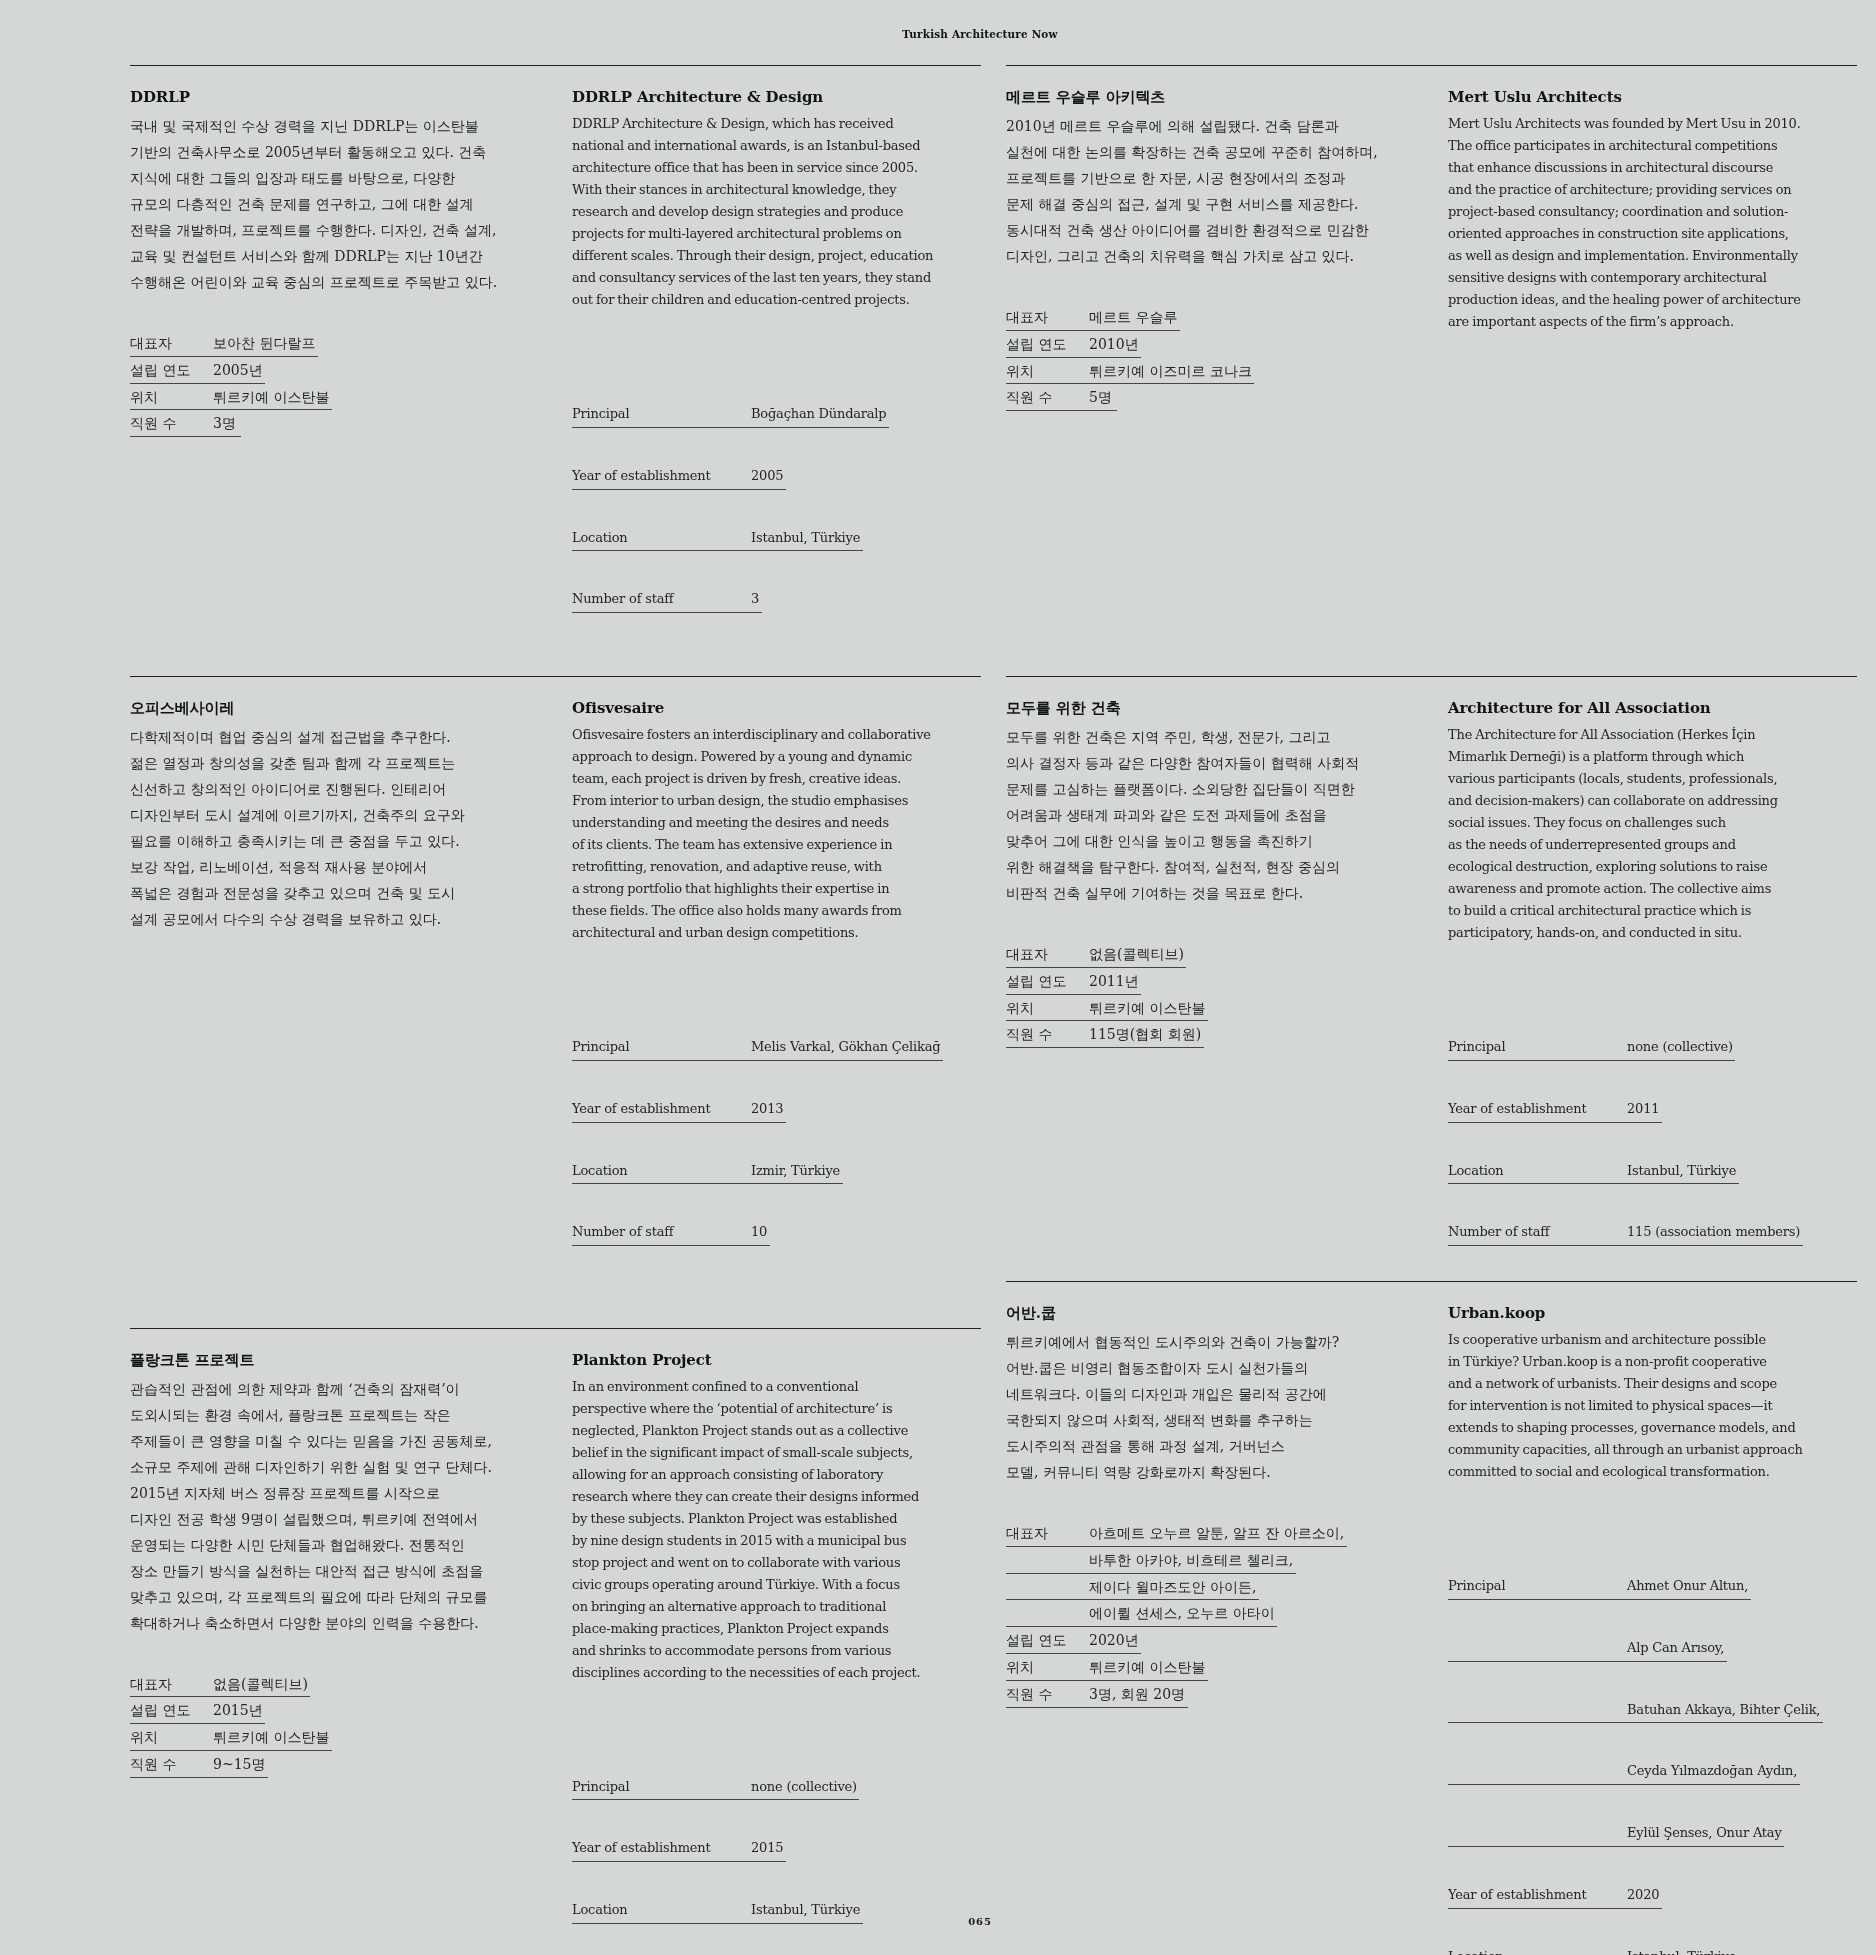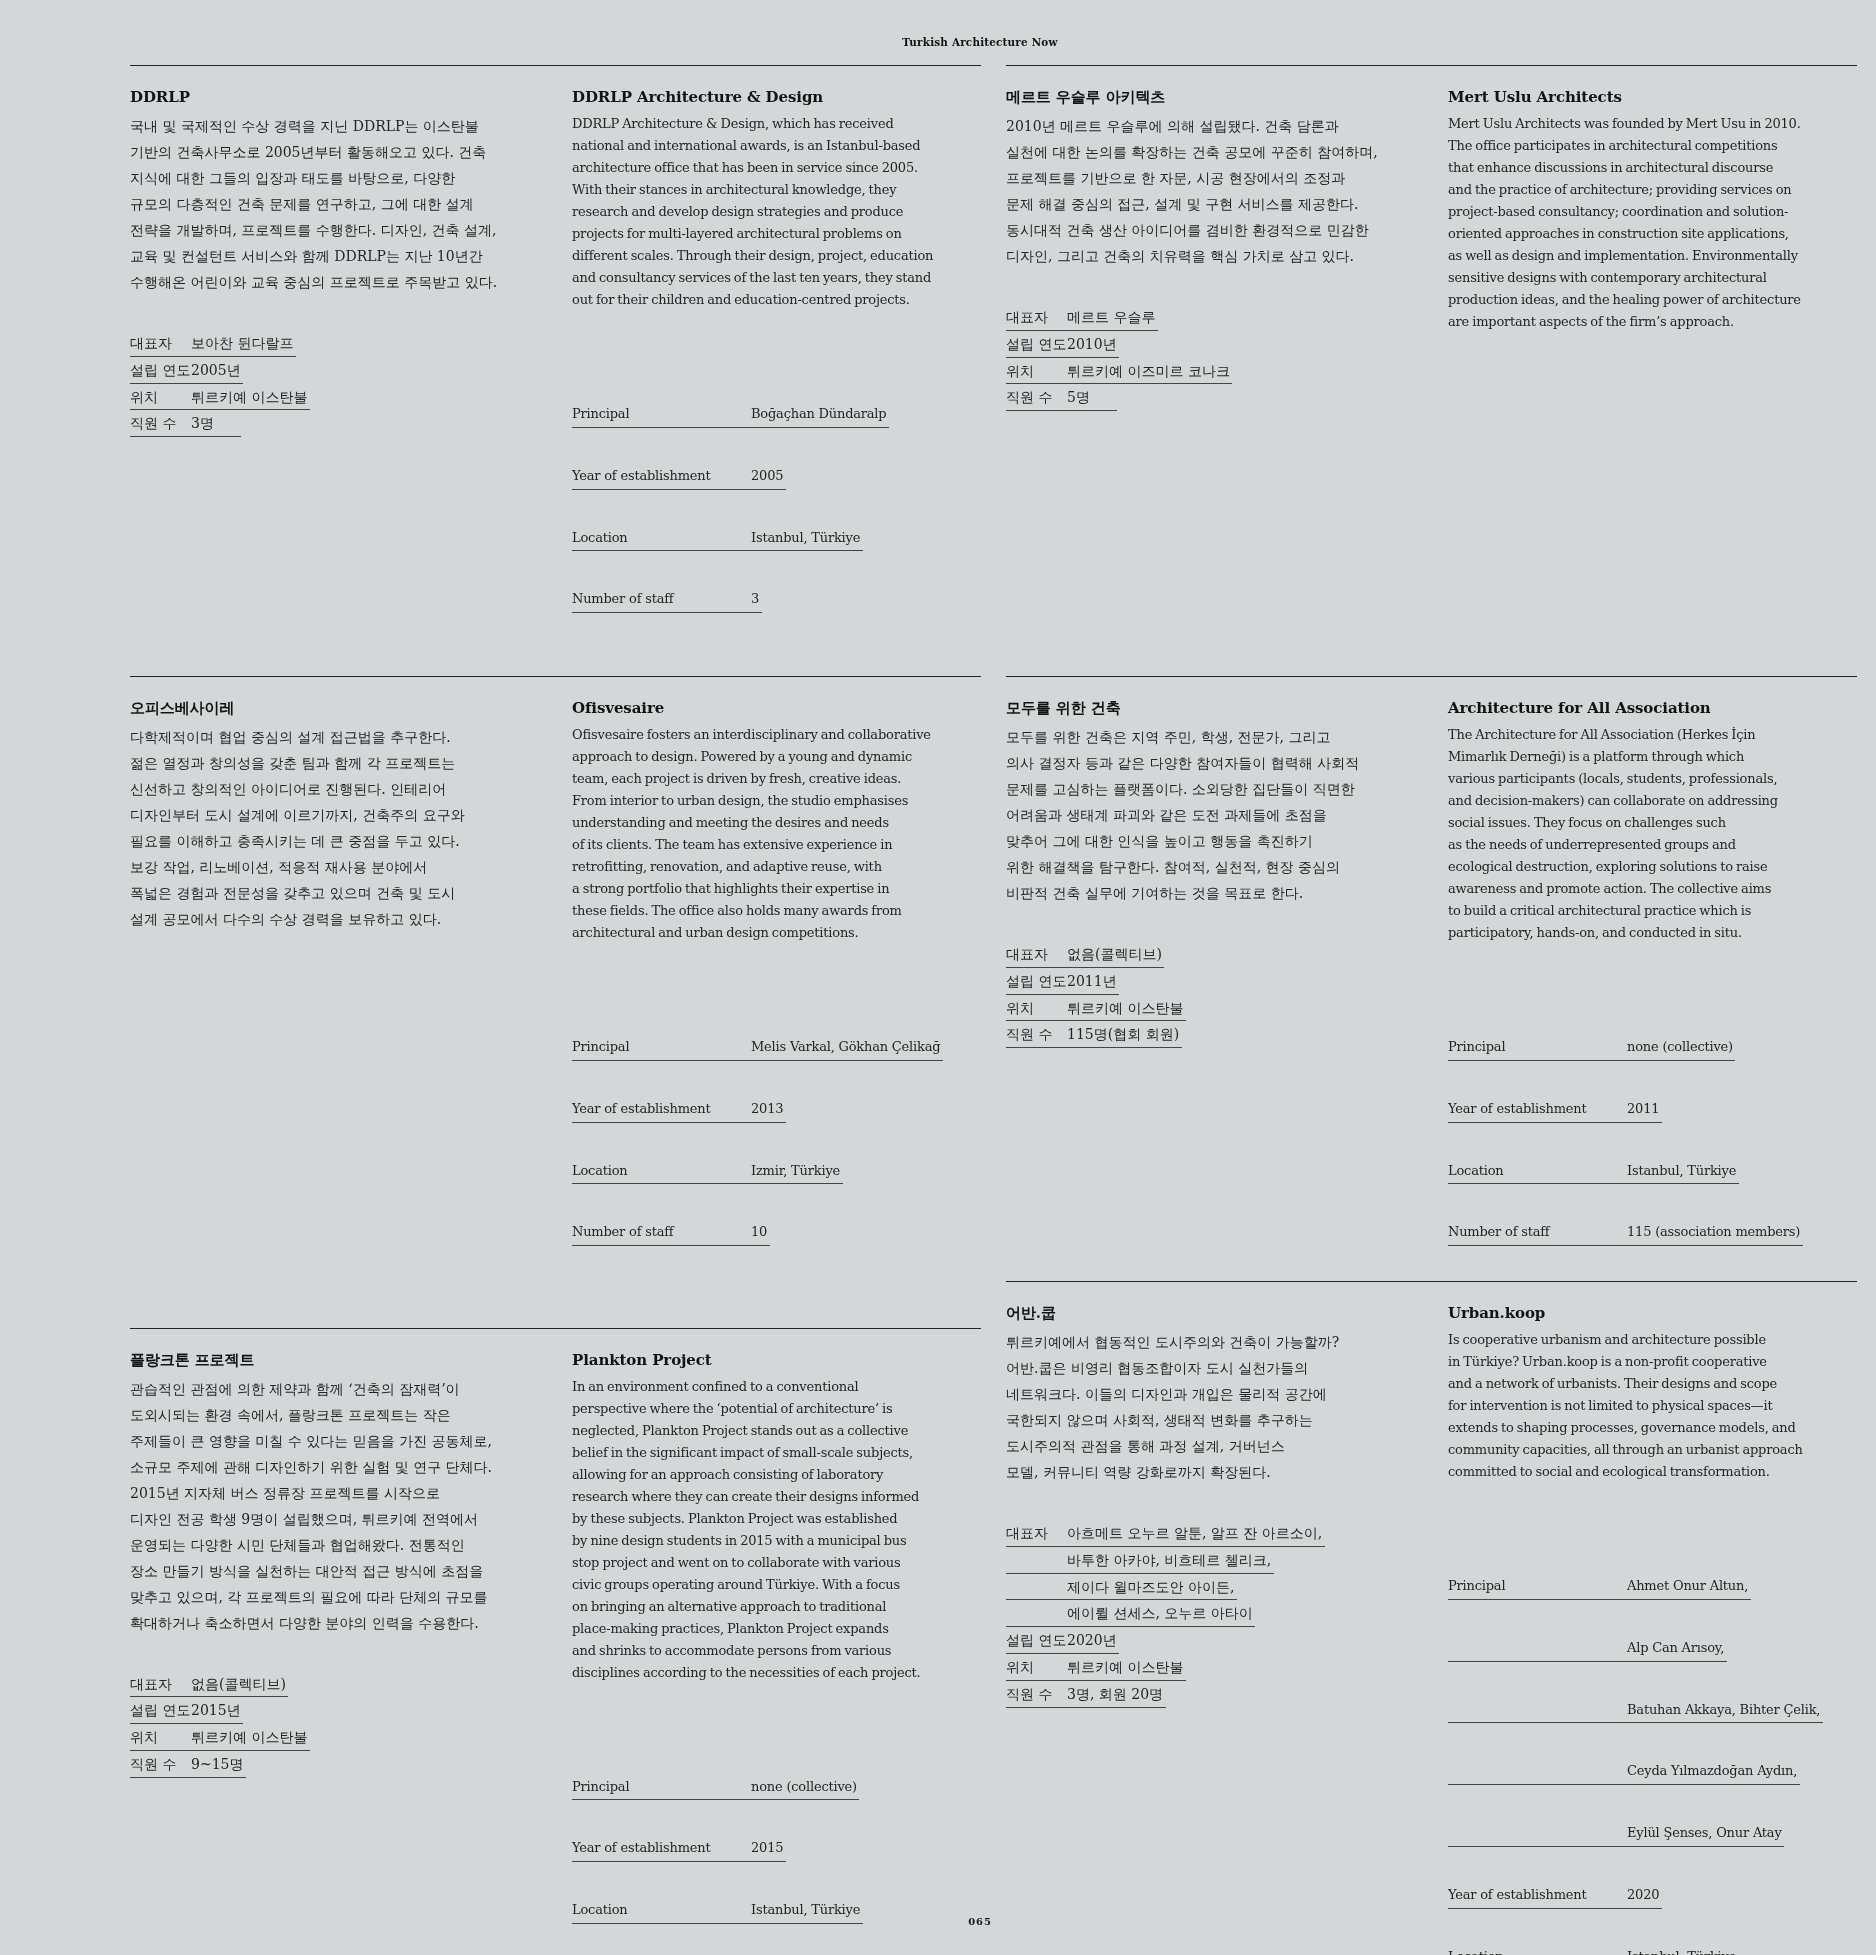--- a/index.html
+++ b/index.html
@@ -3,21 +3,21 @@
 <meta charset="utf-8">
 <style>
   html,body{margin:0;padding:0;}
   body{
     width:1876px;height:1955px;position:relative;
     background:#d4d7d7;color:#222;
     font-family:"DejaVu Serif","Liberation Serif",serif;
     overflow:hidden;
   }
   .running-head{
-    position:absolute;top:36px;left:117px;width:1726px;
+    position:absolute;top:28px;left:117px;width:1726px;
     text-align:center;font-size:10.4px;font-weight:bold;
     letter-spacing:0.2px;color:#141414;
   }
   .row{position:absolute;left:130px;width:1726px;display:flex;gap:25px;}
   .row-1{top:65px;}
   .row-2{top:676px;}
   .row-3{top:1281px;align-items:center;}
   .group{width:851px;border-top:1.7px solid #232323;}
   .cols{display:flex;gap:33px;}
   .col{width:409px;}
@@ -34,21 +34,21 @@
   .en .details{margin-top:95px;}
   .drow{
     width:fit-content;min-width:108px;
     border-bottom:1.3px solid #454545;
     padding:0 2.5px 4.2px 0;margin-bottom:5px;
     line-height:16.7px;white-space:nowrap;color:#242424;
   }
   .ko .drow{font-size:14px;}
   .en .drow{font-size:13px;letter-spacing:-0.2px;margin-top:40px;}
   .dlabel{display:inline-block;vertical-align:top;}
-  .ko .dlabel{width:61px;}
+  .ko .dlabel{width:83px;}
   .en .dlabel{width:179px;}
   .folio{
     position:absolute;top:1916px;left:117px;width:1726px;
     text-align:center;font-size:10px;font-weight:bold;
     letter-spacing:0.8px;color:#1a1a1a;
   }
 </style>
 </head>
 <body>
 

